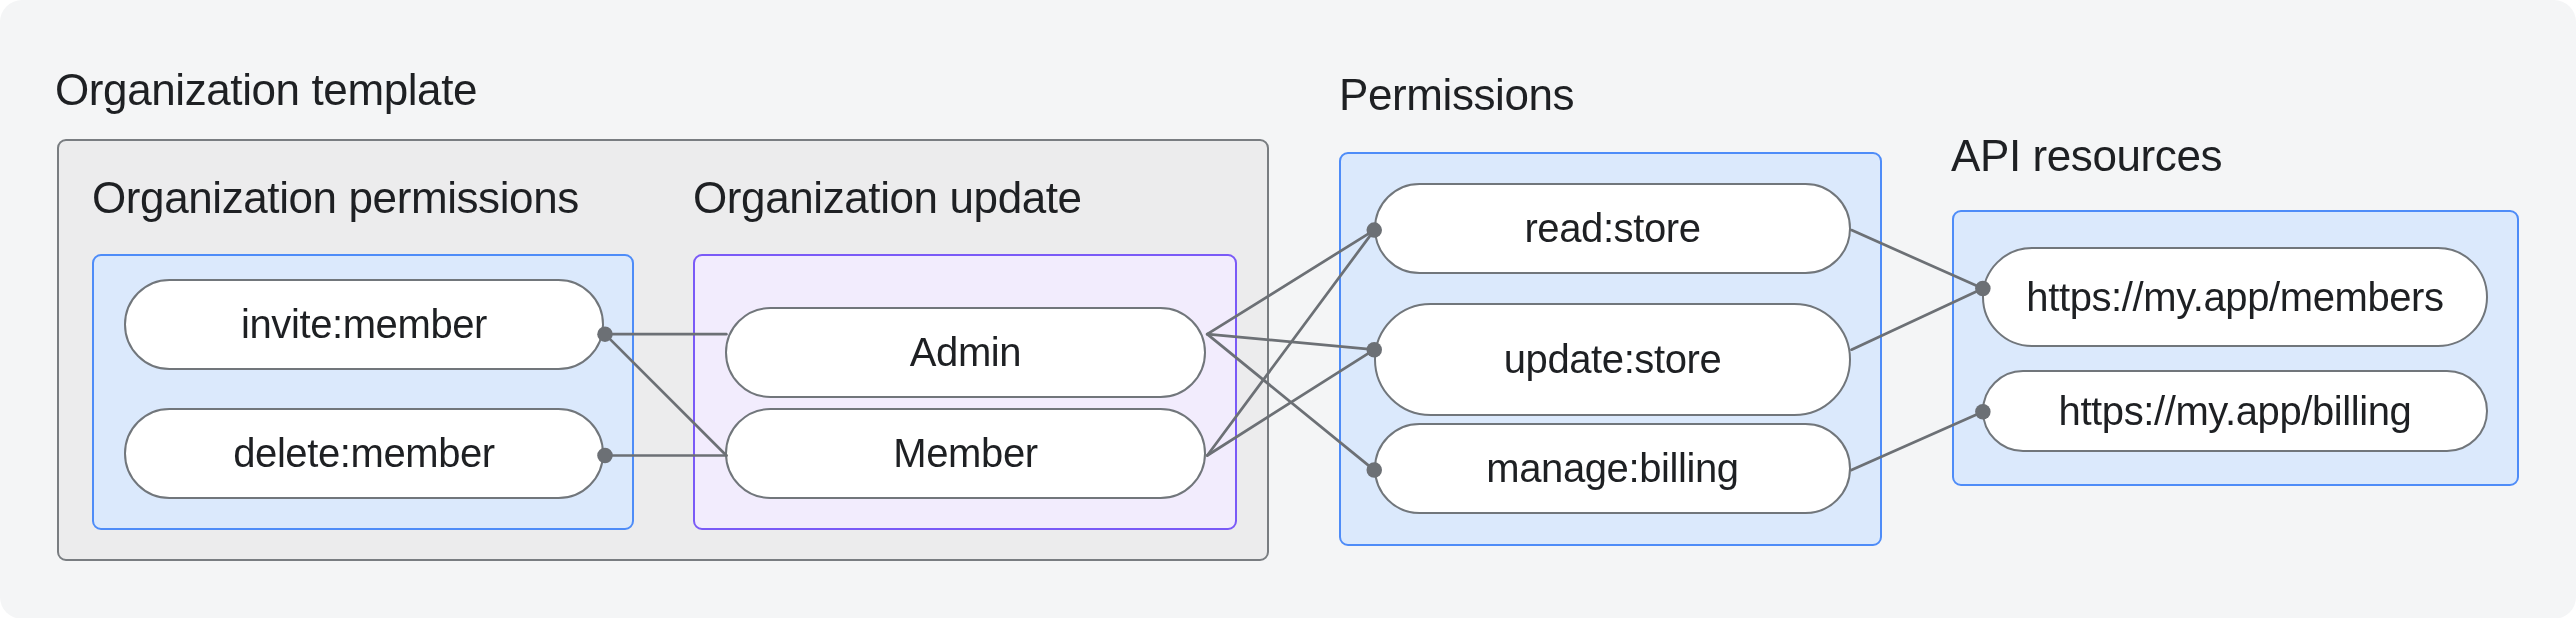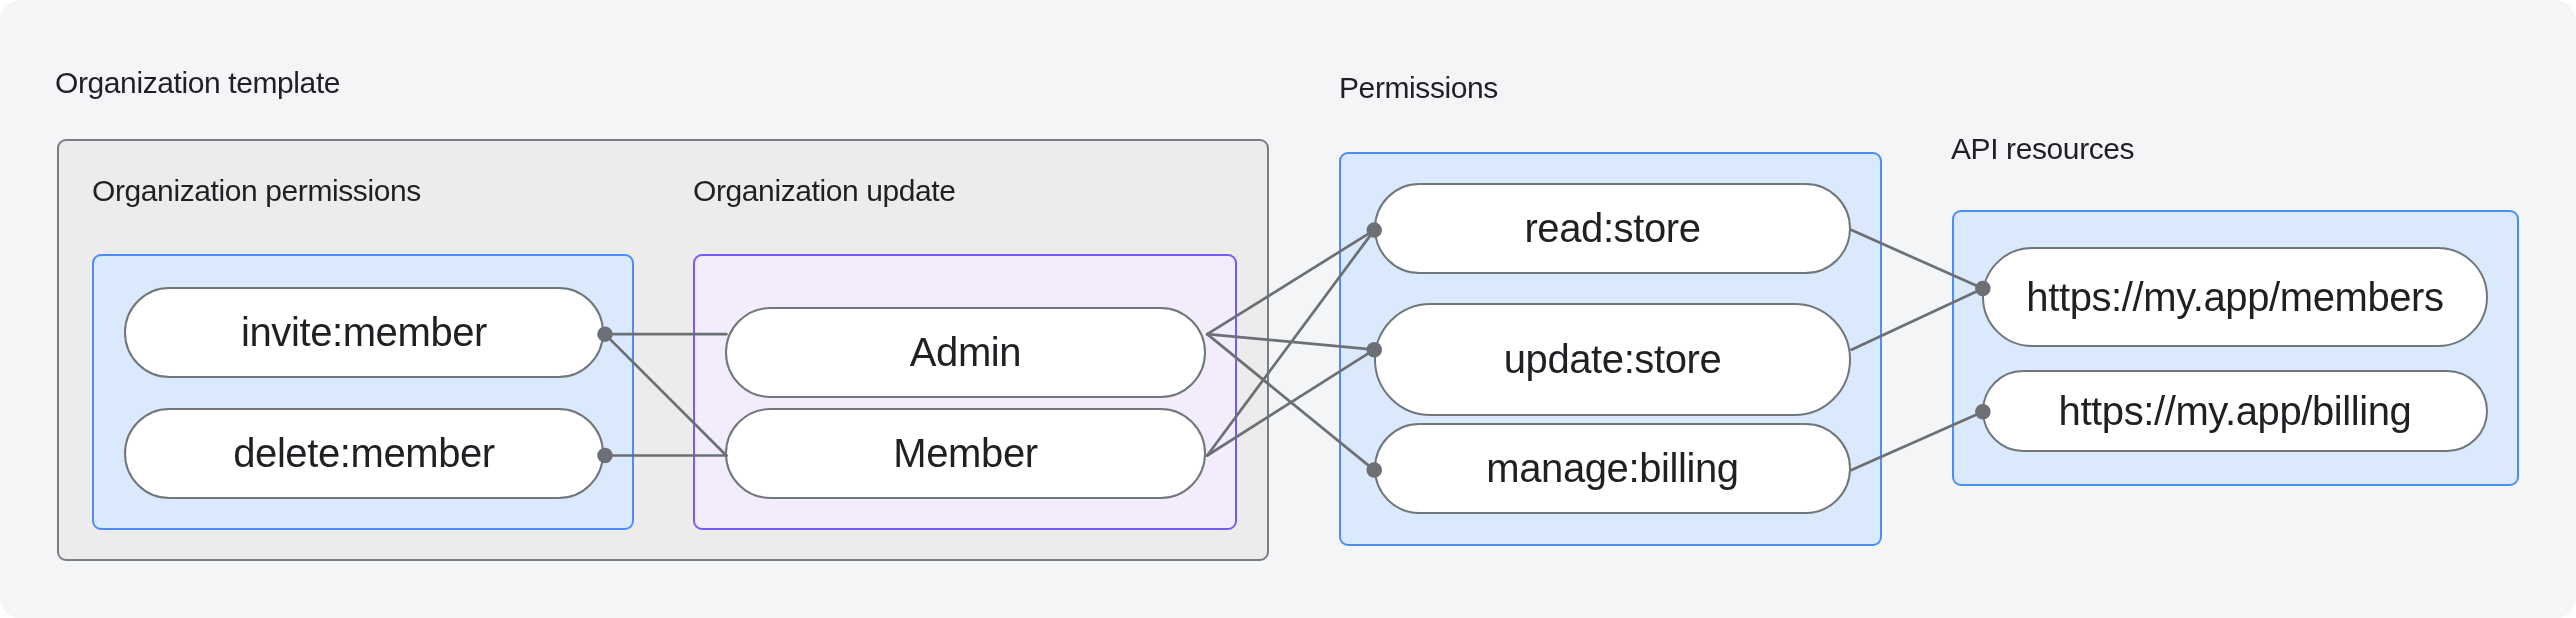--- a/index.html
+++ b/index.html
@@ -9,21 +9,21 @@
     position: relative;
     width: 2576px;
     height: 619px;
     background: var(--bg, #f4f5f6);
     border-radius: 22px;
     overflow: hidden;
   }
 
   .section-label {
     position: absolute;
-    font-size: 30px;
+    font-size: 44px;
     line-height: 1;
     letter-spacing: -0.4px;
     color: var(--text, #1e2023);
     white-space: nowrap;
   }
 
   .box {
     position: absolute;
     box-sizing: border-box;
     border-radius: 9px;
@@ -56,21 +56,21 @@
 
   #box-org-template { left: 57px;  top: 139px; width: 1212px; height: 422px; padding-left: 16px; }
 
   #box-org-perms { left: 33px;  top: 113px; width: 542px; height: 276px; }   
   #box-org-roles { left: 634px; top: 113px; width: 544px; height: 276px; }   
 
   #box-permissions { left: 1339px; top: 152px; width: 543px; height: 394px; }
   #box-api         { left: 1952px; top: 210px; width: 567px; height: 276px; }
 
   
-  #node-invite  { left: 30px; top: 31px;  width: 480px; height: 91px; }
+  #node-invite  { left: 30px; top: 23px;  width: 480px; height: 91px; }
   #node-delete  { left: 30px; top: 152px; width: 480px; height: 91px; }
 
   
   #node-admin   { left: 30px; top: 31px;  width: 481px; height: 91px; margin-top: 20px; }
   #node-member  { left: 30px; top: 152px; width: 481px; height: 91px; }
 
   
   #node-read    { left: 33px; top: 29px;  width: 477px; height: 91px; }
   #node-update  { left: 33px; top: 149px; width: 477px; height: 113px; }
   #node-manage  { left: 33px; top: 269px; width: 477px; height: 91px; }

